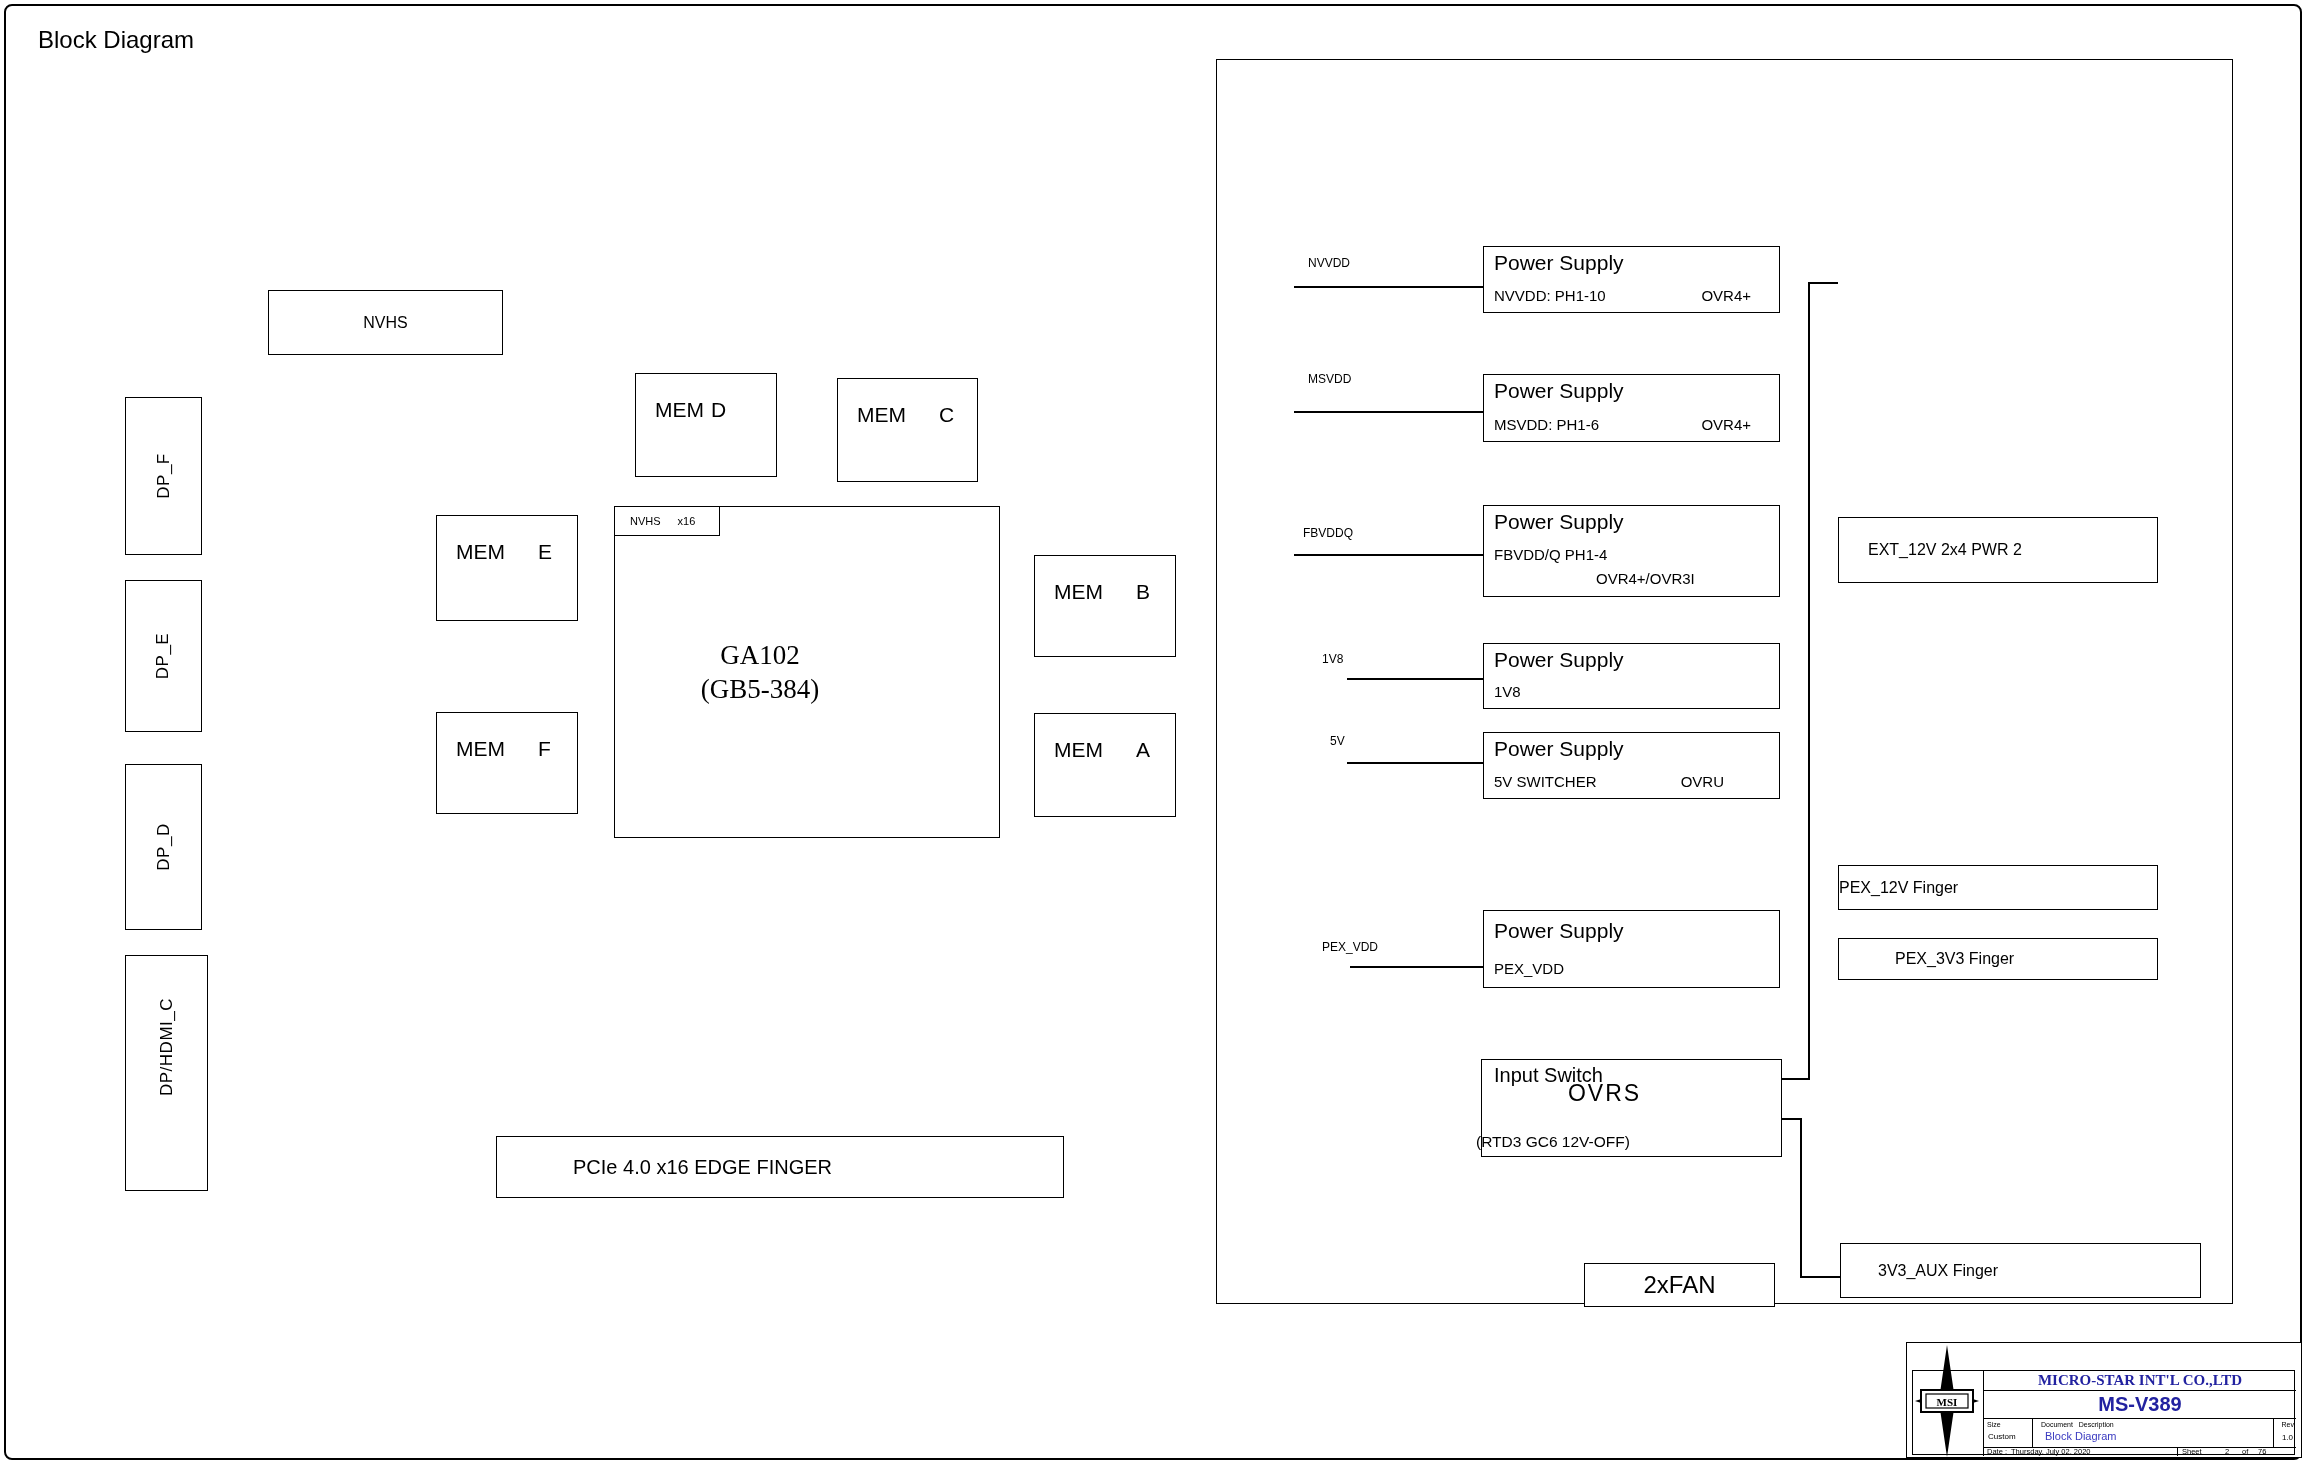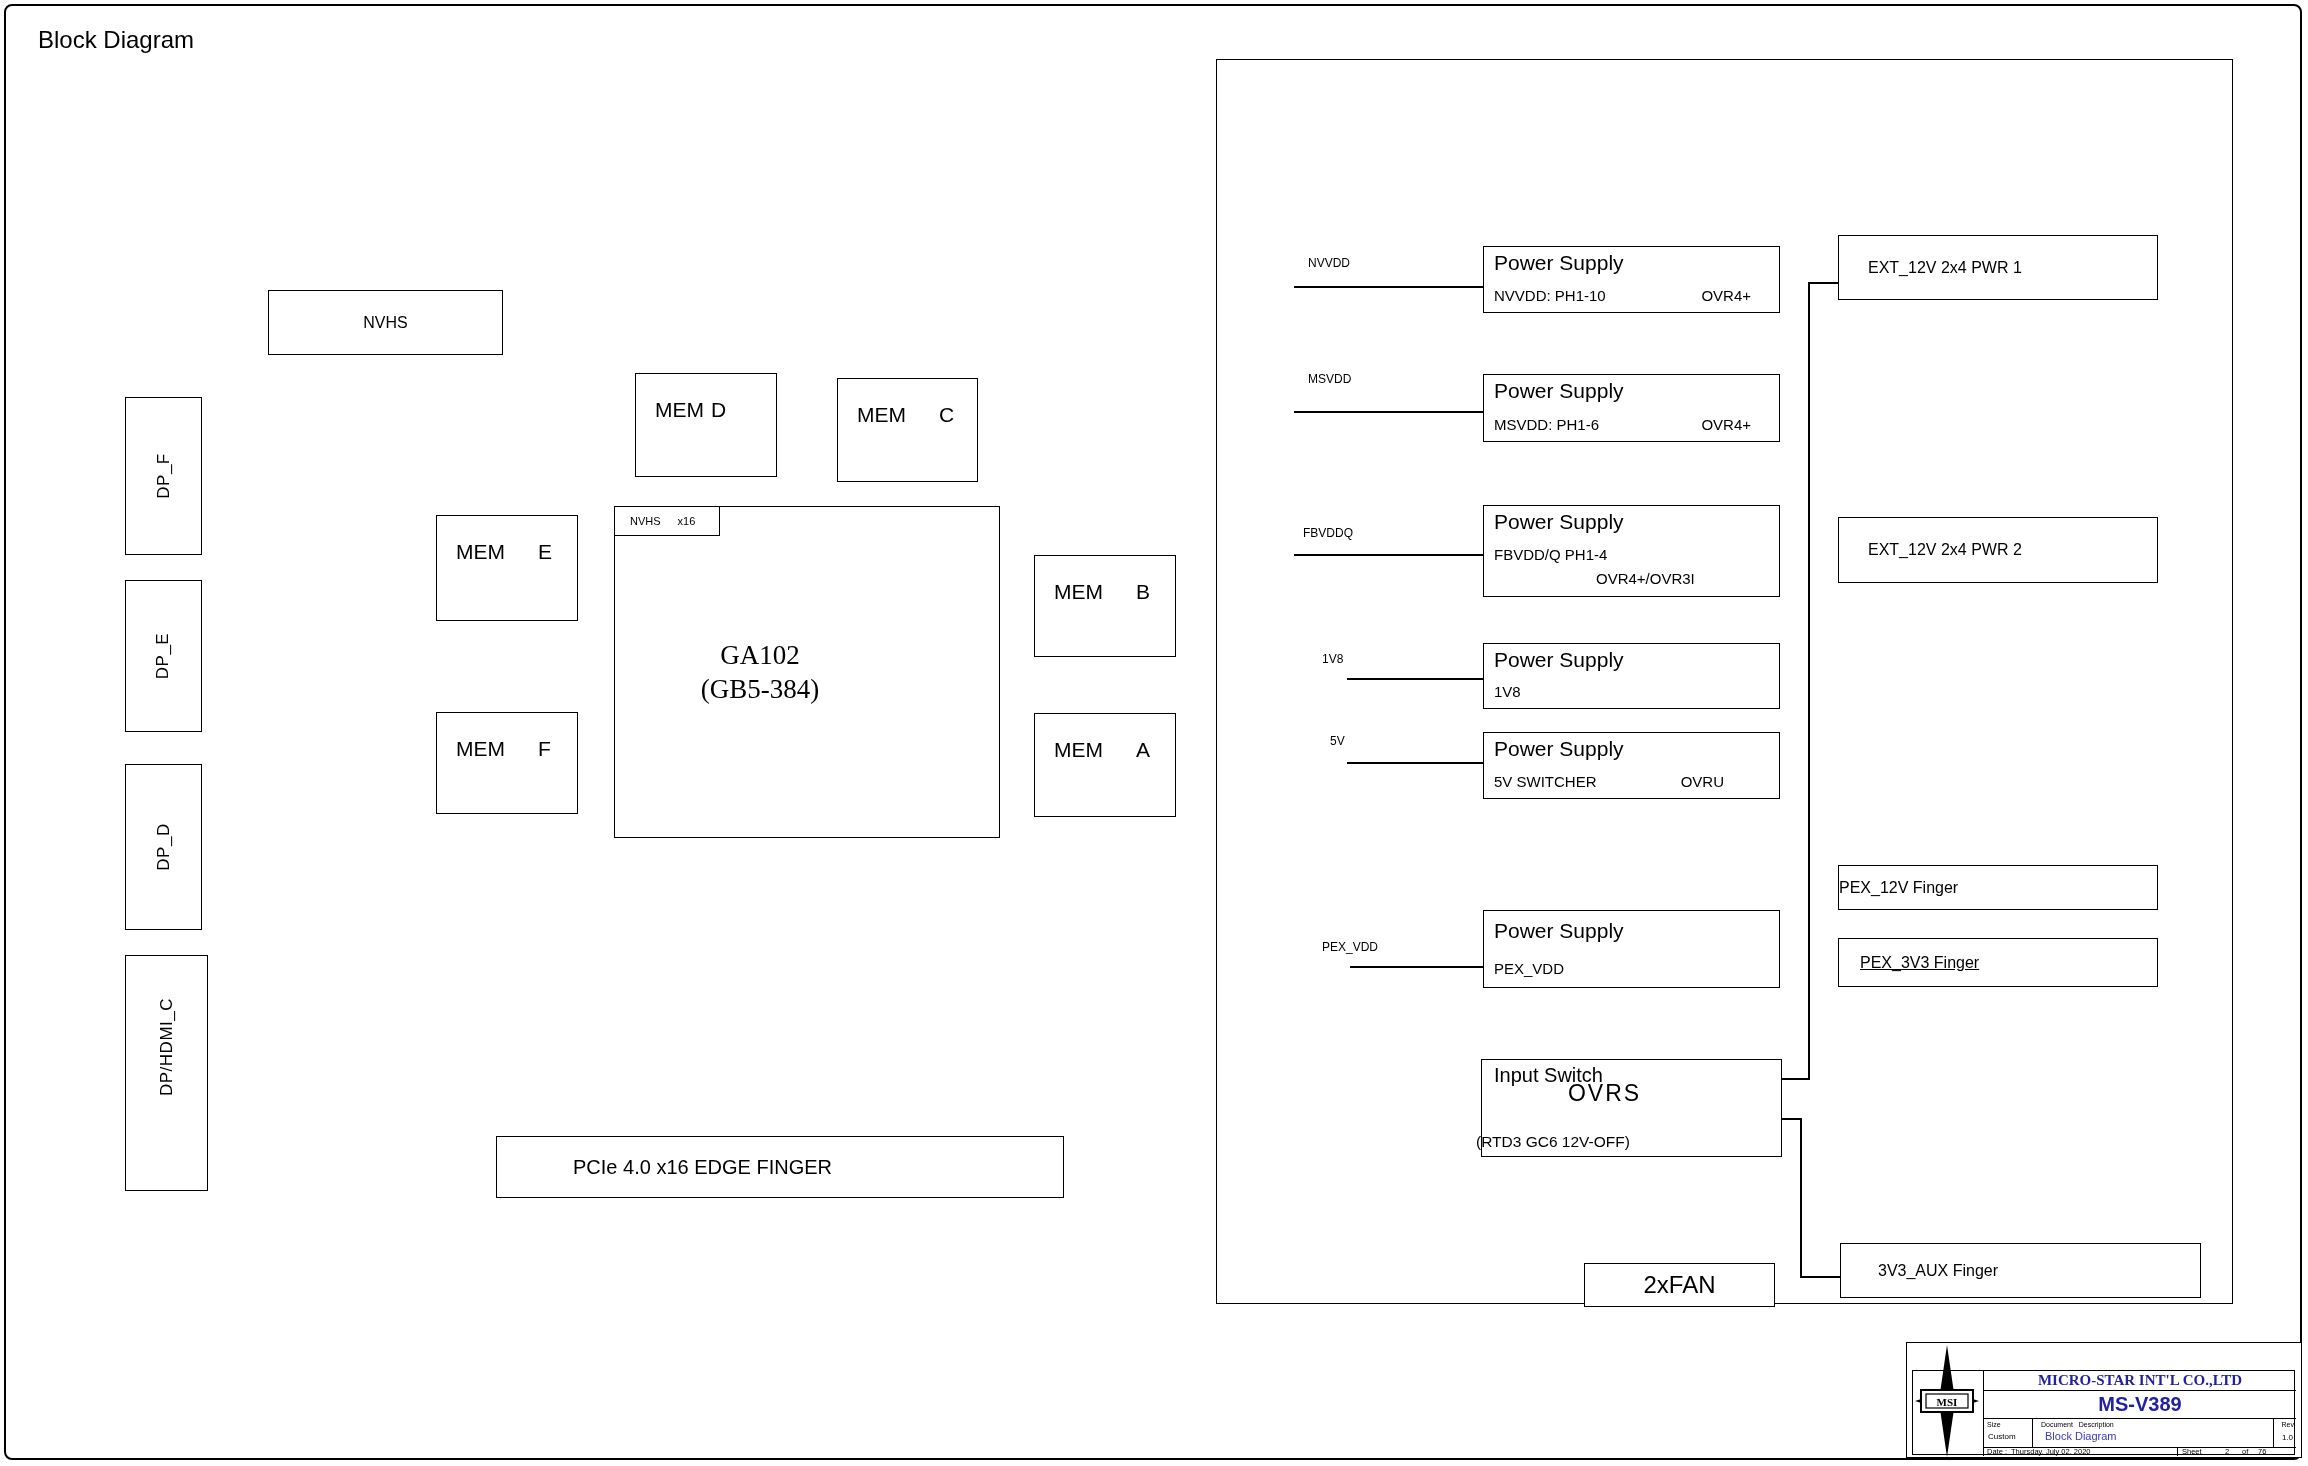--- a/index.html
+++ b/index.html
@@ -134,30 +134,27 @@
     <span class="rtitle" style="top:8px;">Power Supply</span>
     <span class="rdetail" style="bottom:10px;">PEX_VDD</span>
   </div>
 
   <div class="box thin" style="left:1481px;top:1059px;width:301px;height:98px;">
     <span class="lbl" style="left:12px;top:4px;font-size:20px;">Input Switch</span>
     <span class="lbl" style="left:0;top:20px;width:100%;padding-right:54px;box-sizing:border-box;text-align:center;font-size:23px;letter-spacing:2px;">OVRS</span>
     <span class="lbl" style="left:-6px;bottom:5px;font-size:15.5px;">(RTD3 GC6 12V-OFF)</span>
   </div>
 
-  <div class="box thin extbox" style="left:1838px;top:235px;width:320px;height:65px;padding-left:29px;">
-    <span>EXT_12V 2x4 PWR 1</span>
-  </div>
   <div class="box thin extbox" style="left:1838px;top:517px;width:320px;height:66px;padding-left:29px;">
     <span>EXT_12V 2x4 PWR 2</span>
   </div>
   <div class="box thin extbox" style="left:1838px;top:865px;width:320px;height:45px;">
     <span>PEX_12V Finger</span>
   </div>
-  <div class="box thin extbox" style="left:1838px;top:938px;width:320px;height:49px;padding-left:21px;text-decoration:underline;">
+  <div class="box thin extbox" style="left:1838px;top:938px;width:320px;height:42px;padding-left:56px;">
     <span>PEX_3V3 Finger</span>
   </div>
   <div class="box thin extbox" style="left:1840px;top:1243px;width:361px;height:55px;padding-left:37px;">
     <span>3V3_AUX Finger</span>
   </div>
 
   <div class="box thin" style="left:1584px;top:1251px;width:191px;height:44px;display:flex;align-items:center;justify-content:center;font-size:24px;margin-top:12px;">
     <span>2xFAN</span>
   </div>
 

